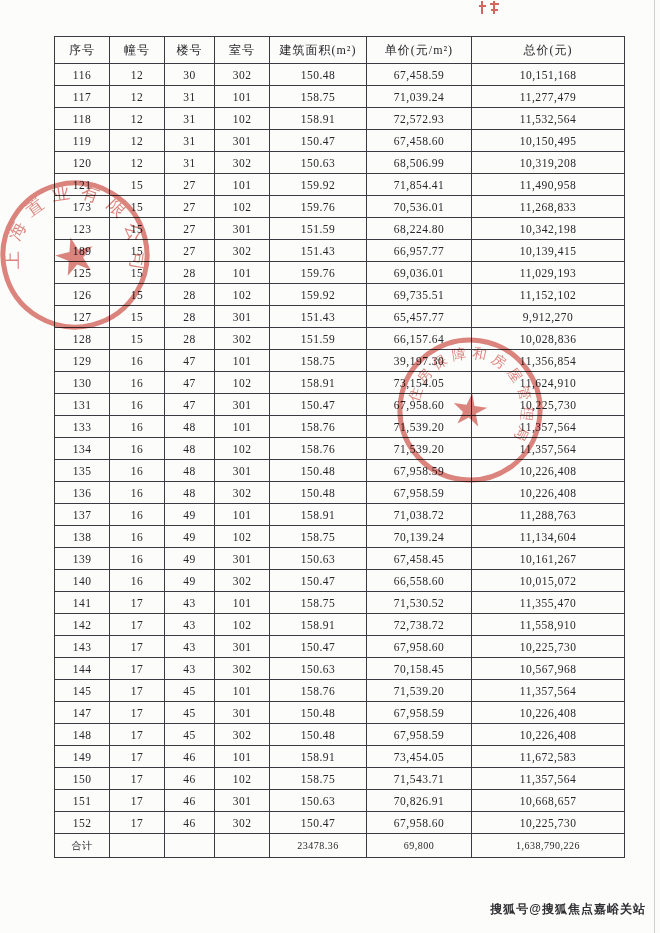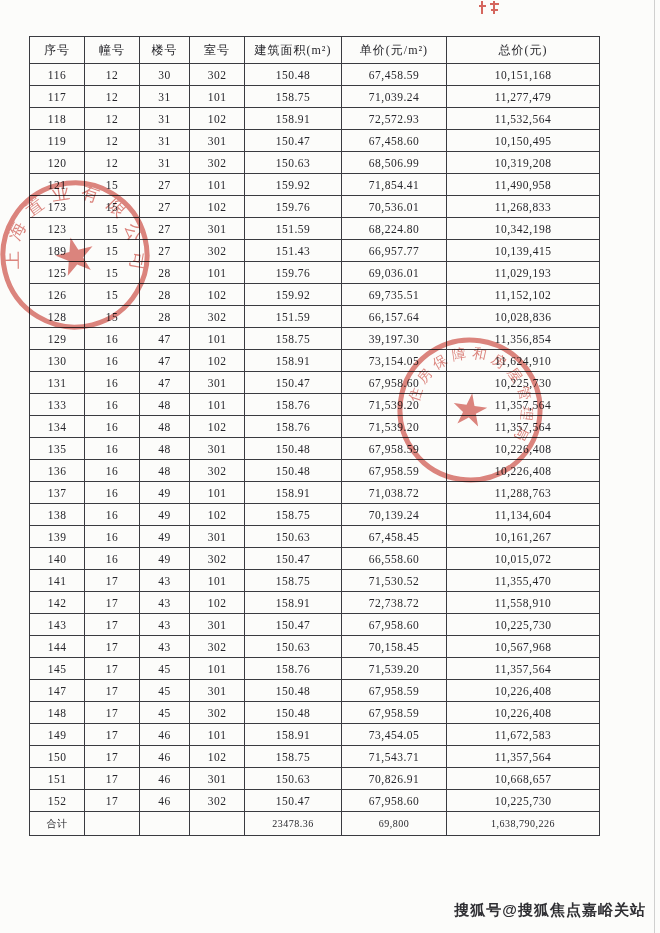--- a/index.html
+++ b/index.html
@@ -2,34 +2,34 @@
 <html><head>
 <meta charset="utf-8">
 <style>
   html,body{margin:0;padding:0;background:#ffffff;}
   .page{
     position:relative;width:660px;height:933px;background:#fcfcfa;
     font-family:"Liberation Serif","DejaVu Serif",serif;overflow:hidden;
   }
   .scan-edge{position:absolute;top:0;left:654px;width:1px;height:933px;background:#c4c4c4;opacity:.8;}
   table.price-table{
-    position:absolute;left:29px;top:36px;width:570px;
+    position:absolute;left:54px;top:36px;width:570px;
     border-collapse:collapse;table-layout:fixed;background:transparent;
   }
   .price-table th,.price-table td{
     border:1px solid #3a3b40;font-weight:normal;color:#26262b;
     text-align:center;vertical-align:middle;padding:0;overflow:hidden;white-space:nowrap;
   }
   .price-table thead th{height:26px;font-size:12px;letter-spacing:1px;}
   .price-table tbody td{height:21px;font-size:11.5px;letter-spacing:.5px;}
   .price-table tfoot td{height:23px;font-size:10px;letter-spacing:.5px;}
   .stamp{position:absolute;pointer-events:none;opacity:.6;mix-blend-mode:multiply;}
   .stamp-fragment{position:absolute;left:478px;top:0;pointer-events:none;opacity:.75;}
   .watermark{
-    position:absolute;right:14px;top:901px;font-size:15px;font-weight:bold;
+    position:absolute;right:14px;top:901px;font-size:12px;font-weight:bold;
     color:#2f2f33;letter-spacing:1px;font-family:"Liberation Sans","DejaVu Sans",sans-serif;
   }
 </style>
 </head>
 <body>
 
 <div class="page">
 
   <table class="price-table">
     <colgroup>
@@ -146,20 +146,29 @@
         <tr>
           <td>126</td>
           <td>15</td>
           <td>28</td>
           <td>102</td>
           <td>159.92</td>
           <td>69,735.51</td>
           <td>11,152,102</td>
         </tr>
         <tr>
+          <td>127</td>
+          <td>15</td>
+          <td>28</td>
+          <td>301</td>
+          <td>151.43</td>
+          <td>65,457.77</td>
+          <td>9,912,270</td>
+        </tr>
+        <tr>
           <td>128</td>
           <td>15</td>
           <td>28</td>
           <td>302</td>
           <td>151.59</td>
           <td>66,157.64</td>
           <td>10,028,836</td>
         </tr>
         <tr>
           <td>129</td>

